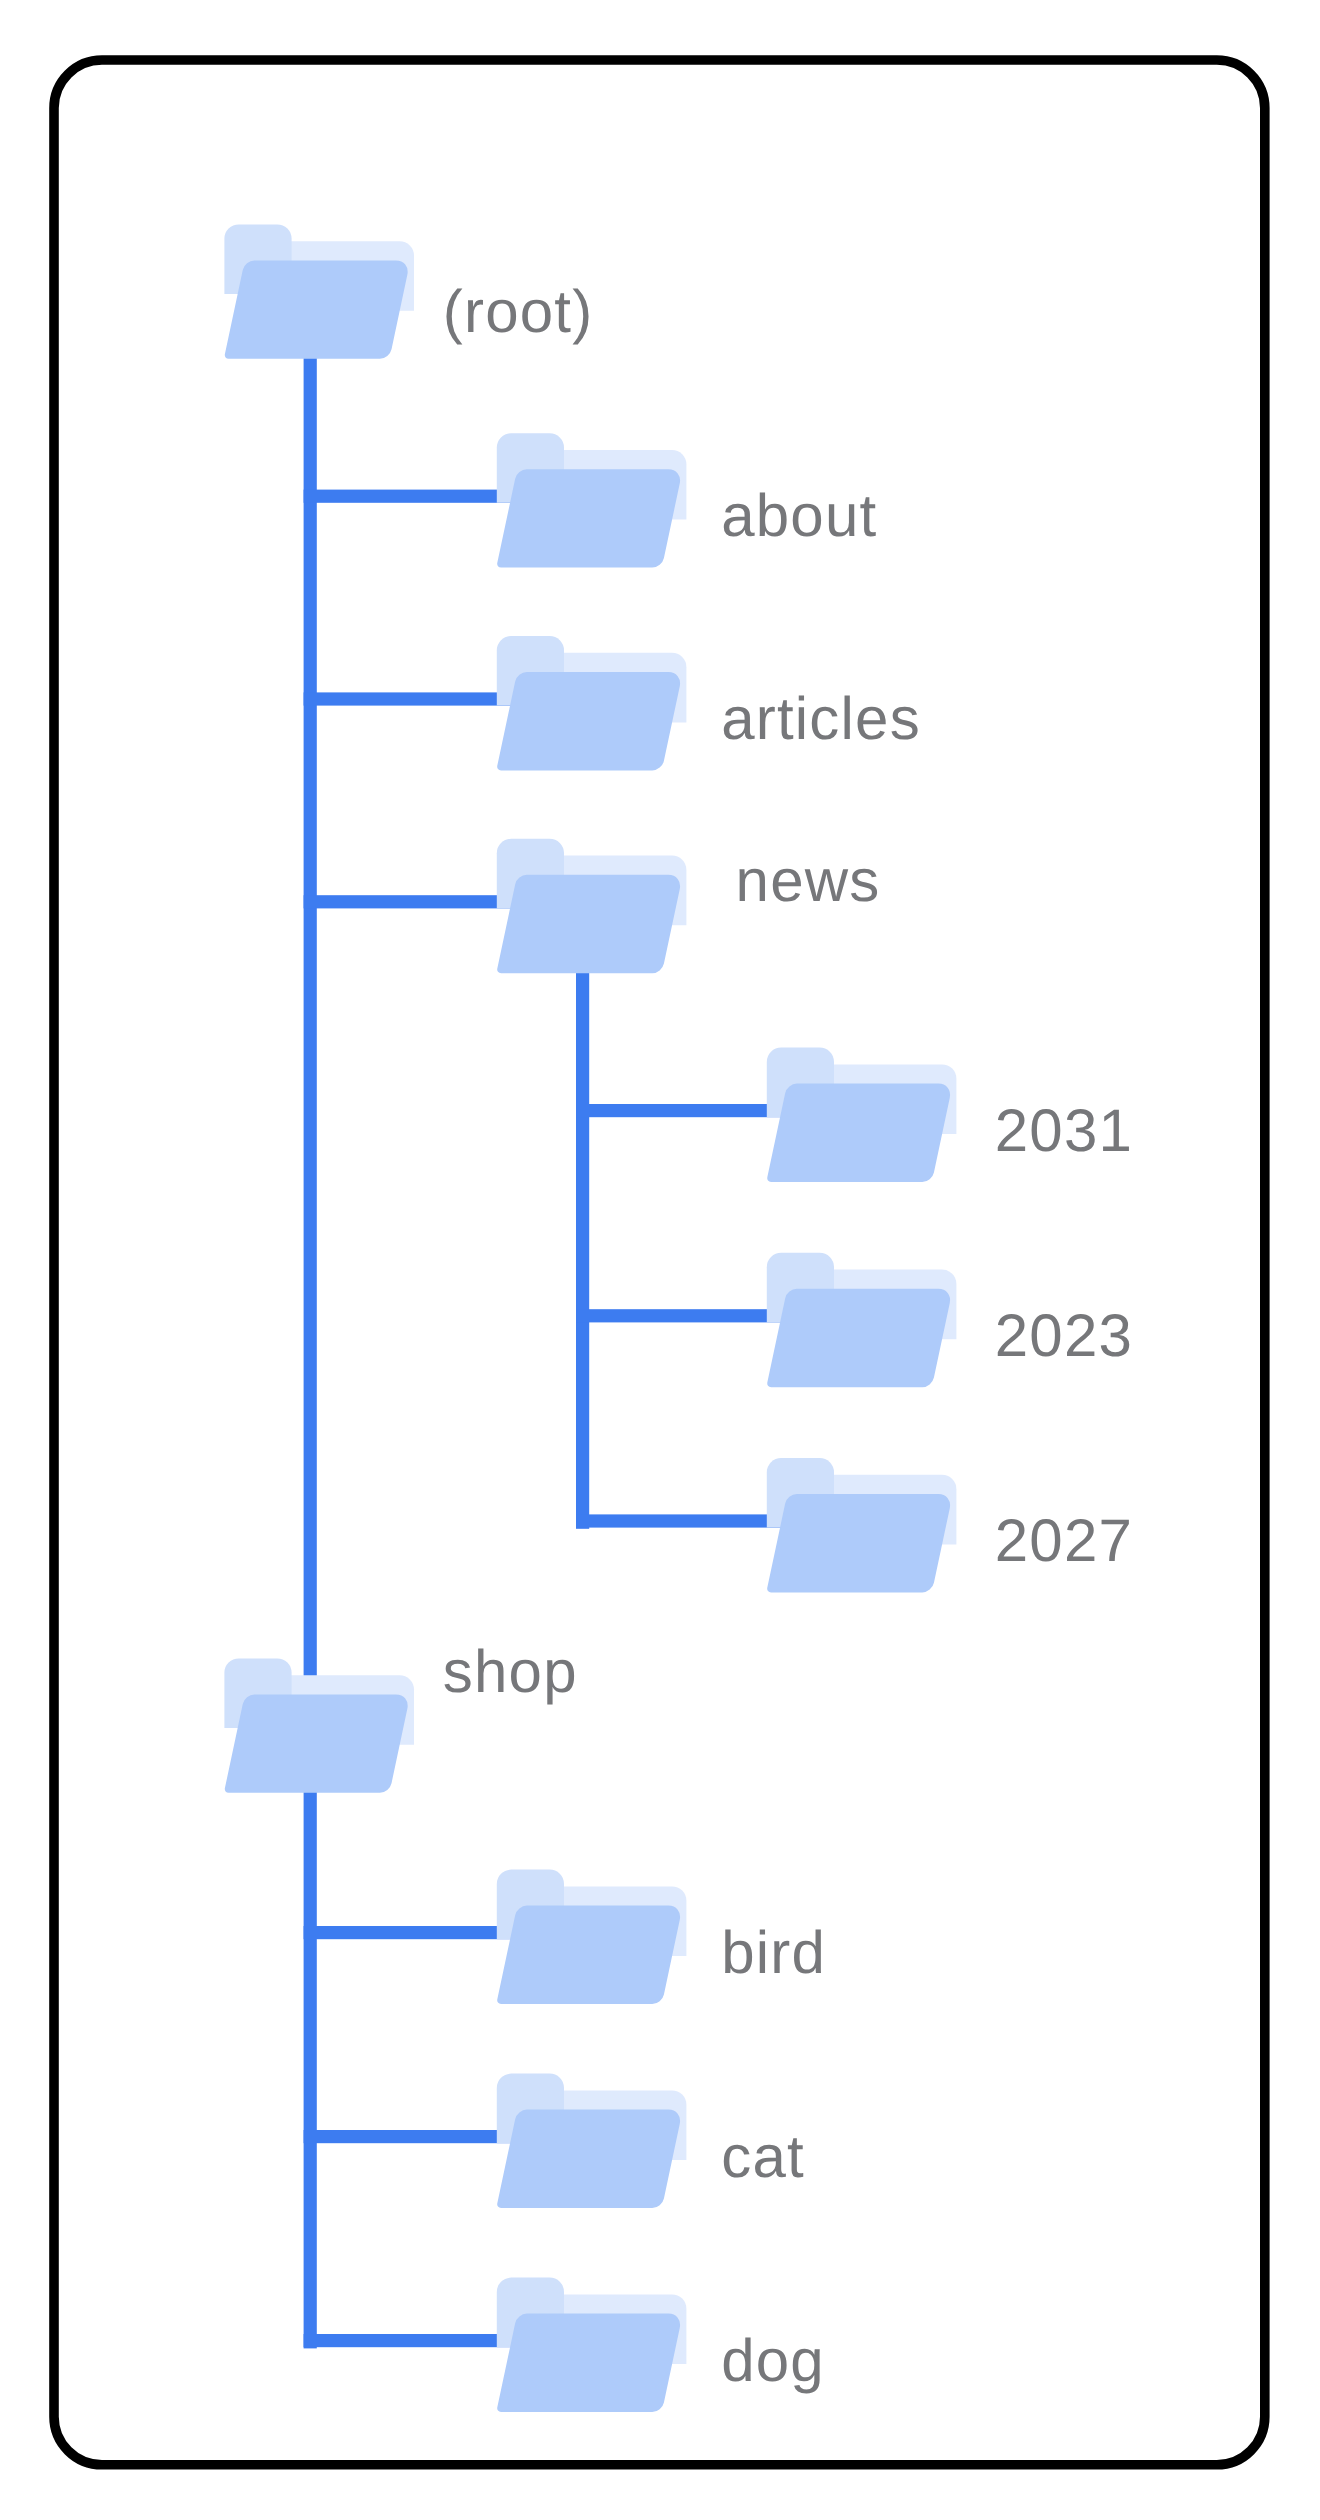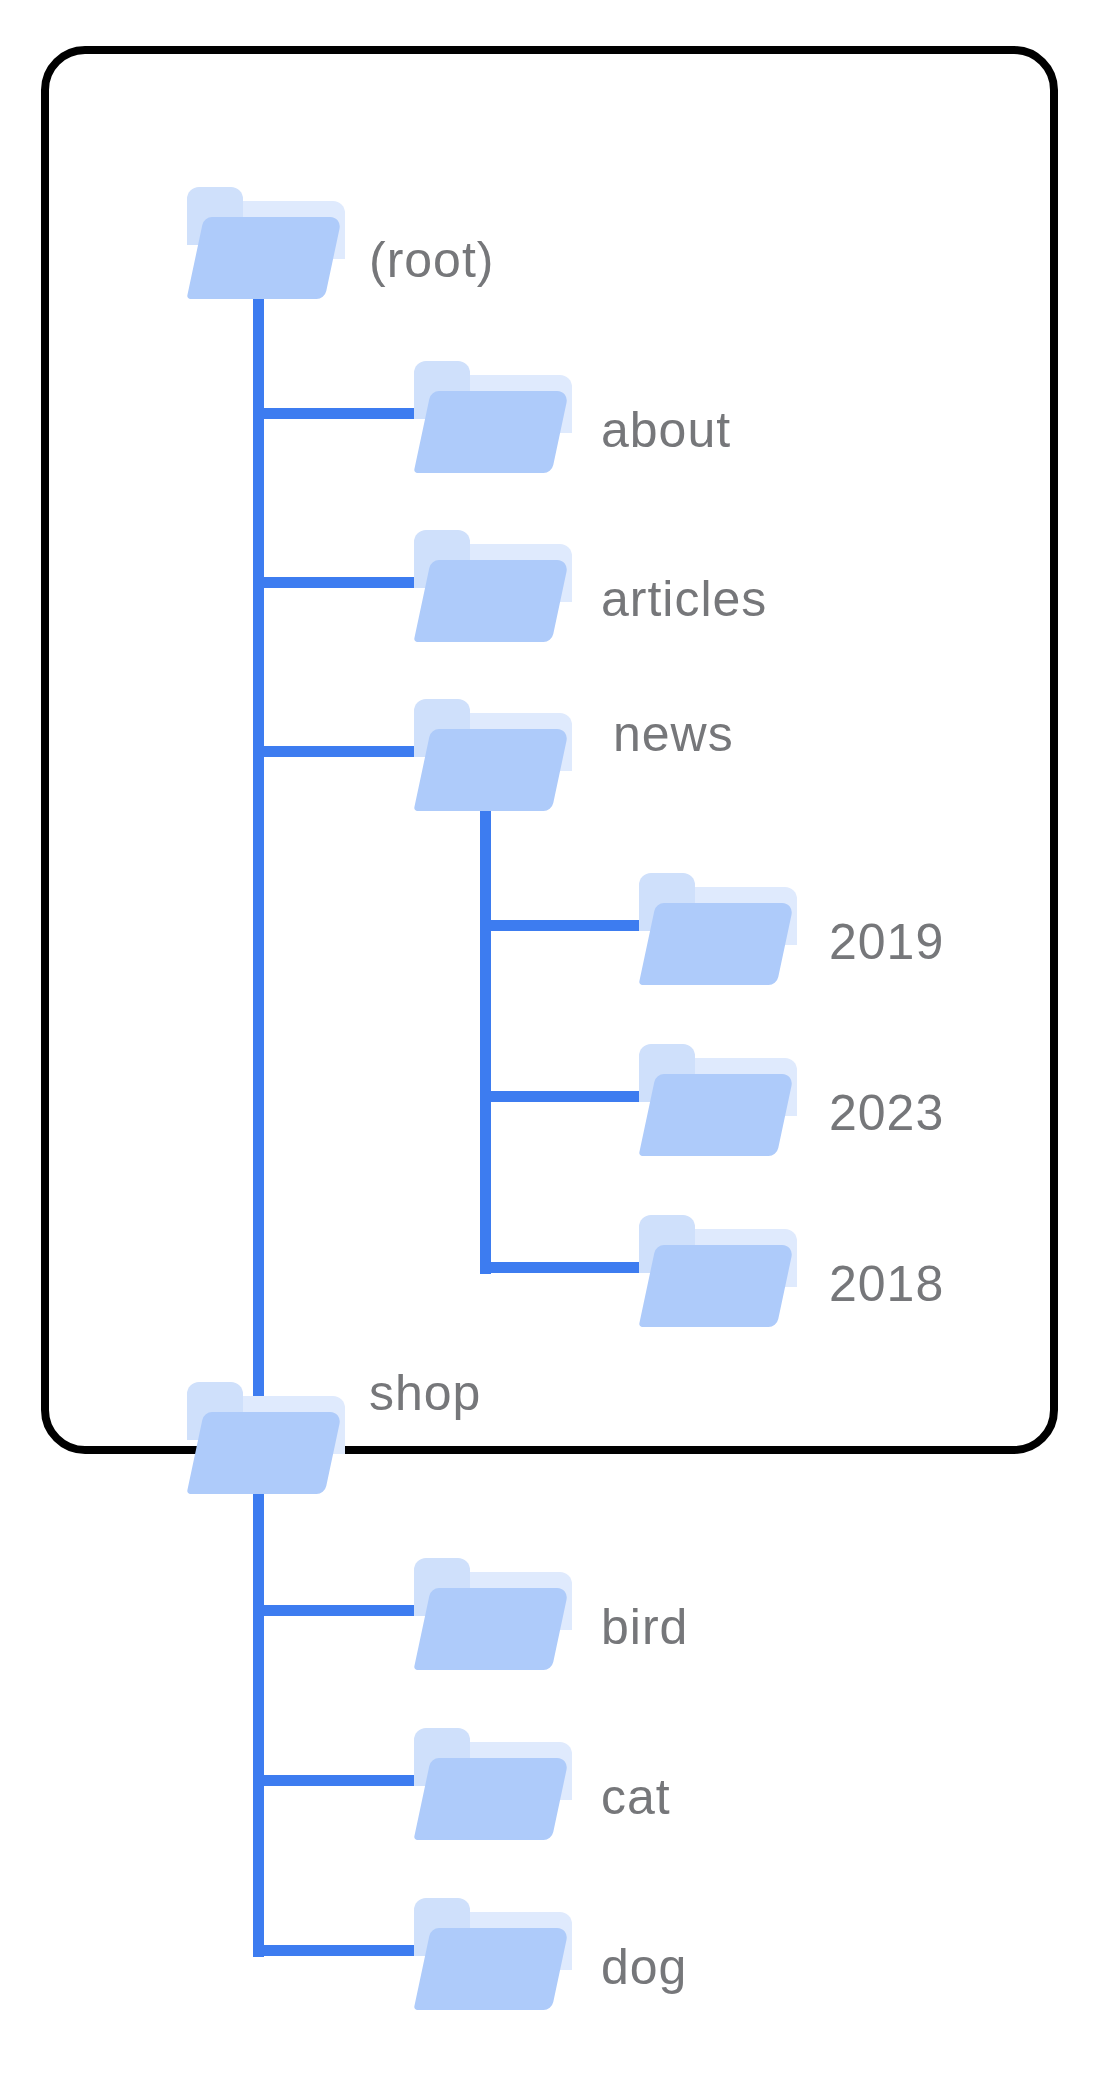--- a/index.html
+++ b/index.html
@@ -3,21 +3,21 @@
 <meta charset="utf-8">
 <style>
   html,body{margin:0;padding:0;background:#fff;}
   body{
     position:relative;
     width:1100px;height:2100px;
     font-family:"Liberation Sans",sans-serif;
     overflow:hidden;
   }
   .card{
-    position:absolute;left:41px;top:46px;width:1017px;height:1408px;
+    position:absolute;left:41px;top:46px;width:1017px;height:2012px;
     box-sizing:border-box;
     border:8px solid var(--card-border,#000);
     border-radius:44px;
     background:var(--background,#fff);
   }
   
   .line{position:absolute;background:var(--connector-blue,#3d7cf0);}
   .ln-vmain{left:204px;top:240px;width:11px;height:1663px;}
   .ln-vnews{left:431px;top:750px;width:11px;height:470px;}
   .ln-h{height:11px;}
@@ -153,21 +153,21 @@
   <div class="folder n-dog">
     <span class="f-back"></span>
     <span class="f-tab"></span>
     <span class="f-front"></span>
   </div>
 
   <div class="label l-root">(root)</div>
   <div class="label l-about">about</div>
   <div class="label l-articles">articles</div>
   <div class="label l-news">news</div>
-  <div class="label l-2022">2019</div>
+  <div class="label l-2022">2031</div>
   <div class="label l-2023">2023</div>
-  <div class="label l-2024">2018</div>
+  <div class="label l-2024">2027</div>
   <div class="label l-shop">shop</div>
   <div class="label l-bird">bird</div>
   <div class="label l-cat">cat</div>
   <div class="label l-dog">dog</div>
 
 </div>
 
 </body></html>

